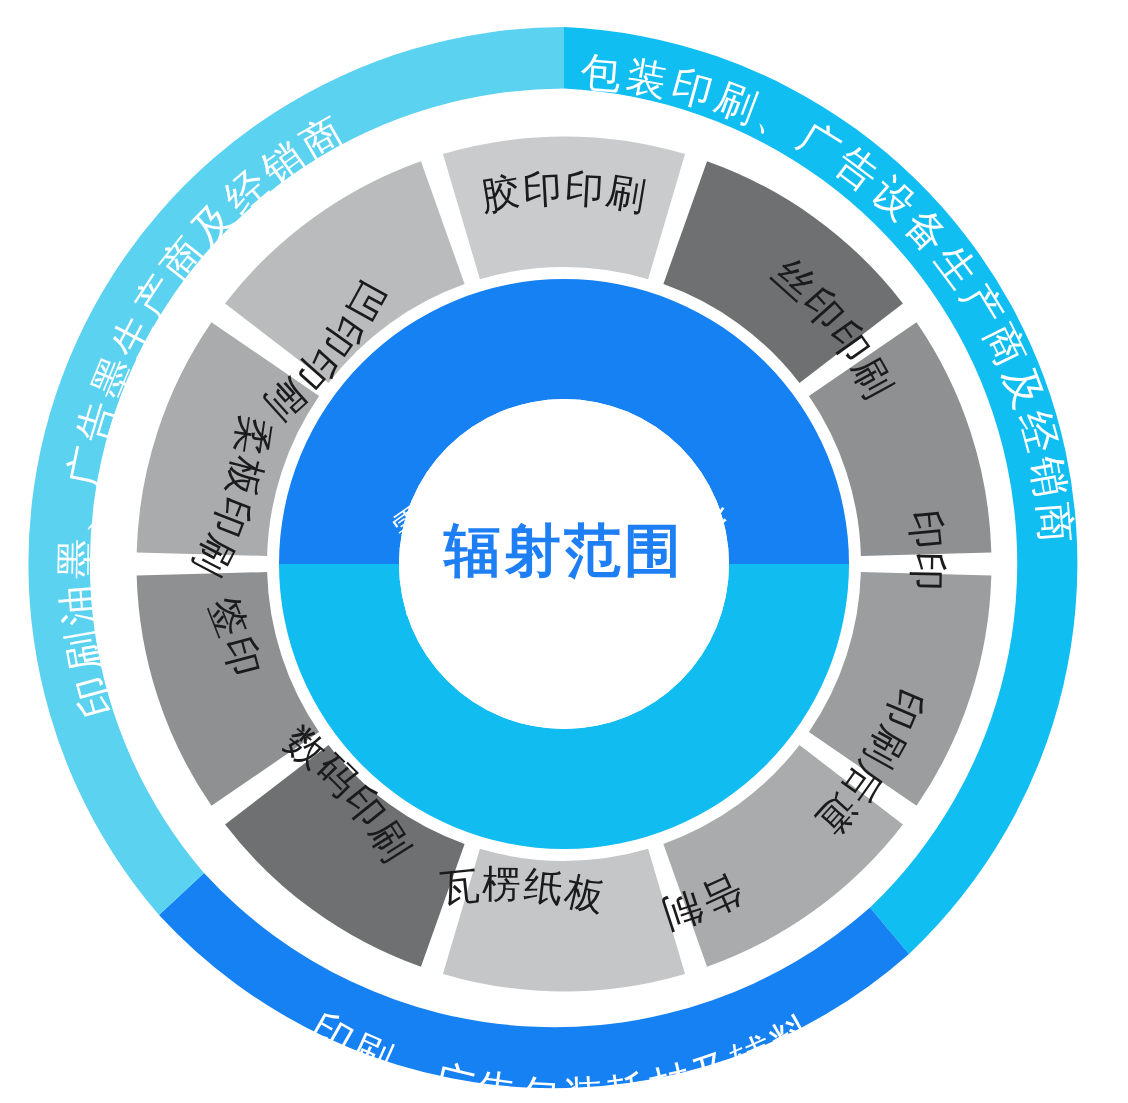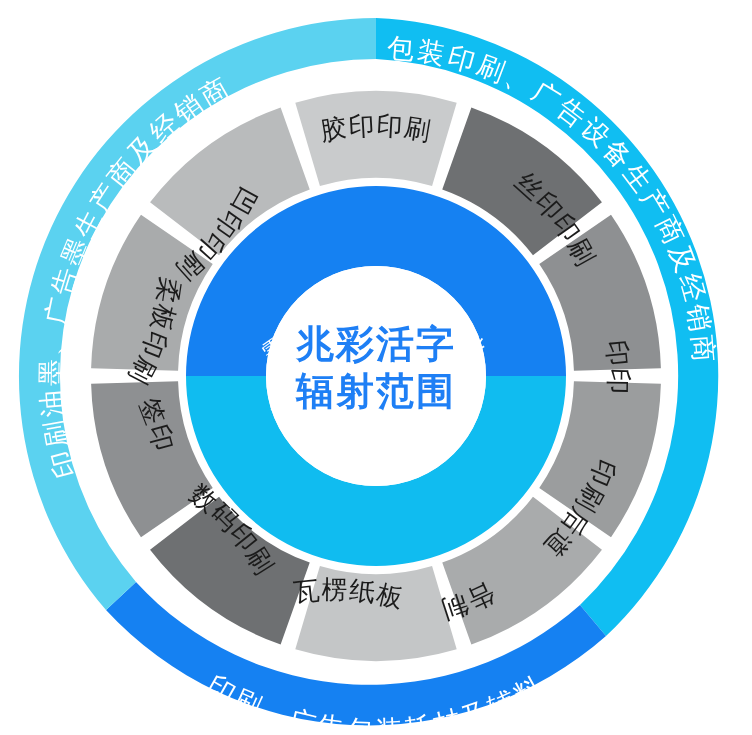--- a/index.html
+++ b/index.html
@@ -162,17 +162,16 @@
       </text>
       <text class="inner-ring-text">
         <textPath href="#p-inner-bottom" startOffset="50%" text-anchor="middle">需求广告制作企业</textPath>
       </text>
     </g>
 
     <circle cx="376" cy="376" r="110" fill="#FFFFFF"></circle>
   </svg>
 
   <div class="center-label">
-    <div>兆彩活字</div>
     <div>辐射范围</div>
   </div>
 
 </div>
 
 </body></html>

